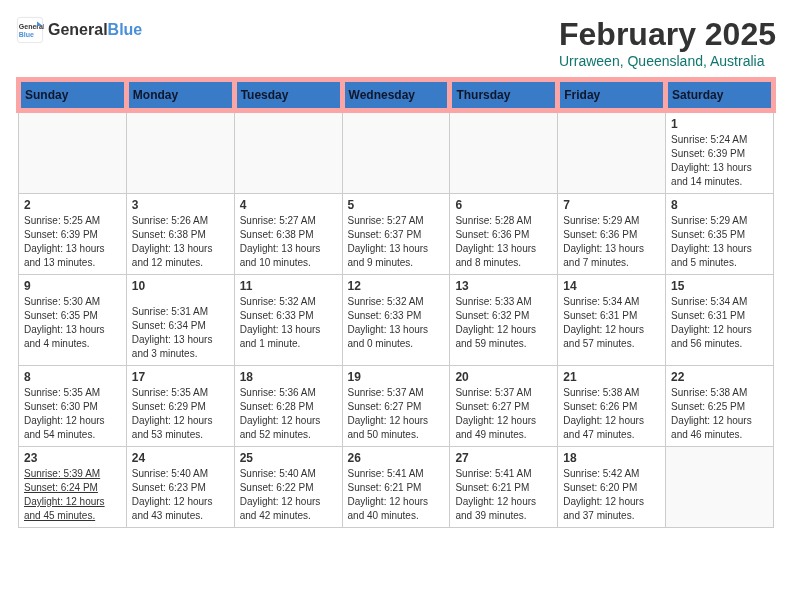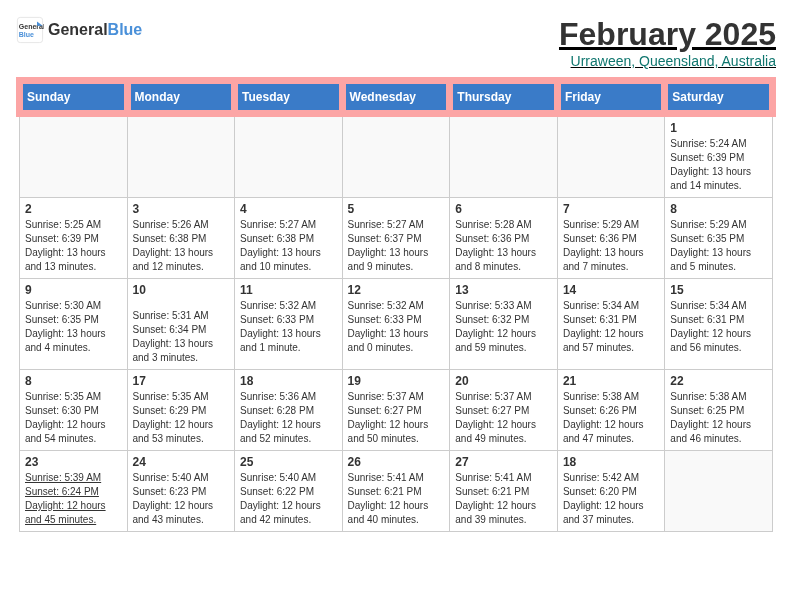--- a/index.html
+++ b/index.html
@@ -19,45 +19,43 @@
     .logo {
       display: flex;
       align-items: center;
       gap: 4px;
     }
     .logo-icon {
       width: 28px;
       height: 28px;
     }
     .title-block {
-      text-align: right;
-      text-decoration: underline;
     }
     .month-year {
       font-size: 32px;
       font-weight: bold;
       color: #333;
     }
     .location {
       font-size: 14px;
       color: #0f766e;
     }
     .calendar {
       width: 100%;
       border-collapse: collapse;
       border: 1px solid #ccc;
     }
     .calendar th {
       background-color: #3a7bc8;
-      color: #ffffff;
+      color: #0f172a;
       font-size: 12px;
       font-weight: bold;
       padding: 6px 4px;
       text-align: left;
-      border: 7px solid #fca5a5;
+      border: 5px solid #fca5a5;
     }
     .calendar td {
       border: 1px solid #ccc;
       vertical-align: top;
       padding: 4px 5px;
       width: 108px;
       min-height: 80px;
       font-size: 10px;
       color: #333;
       background: #fff;

